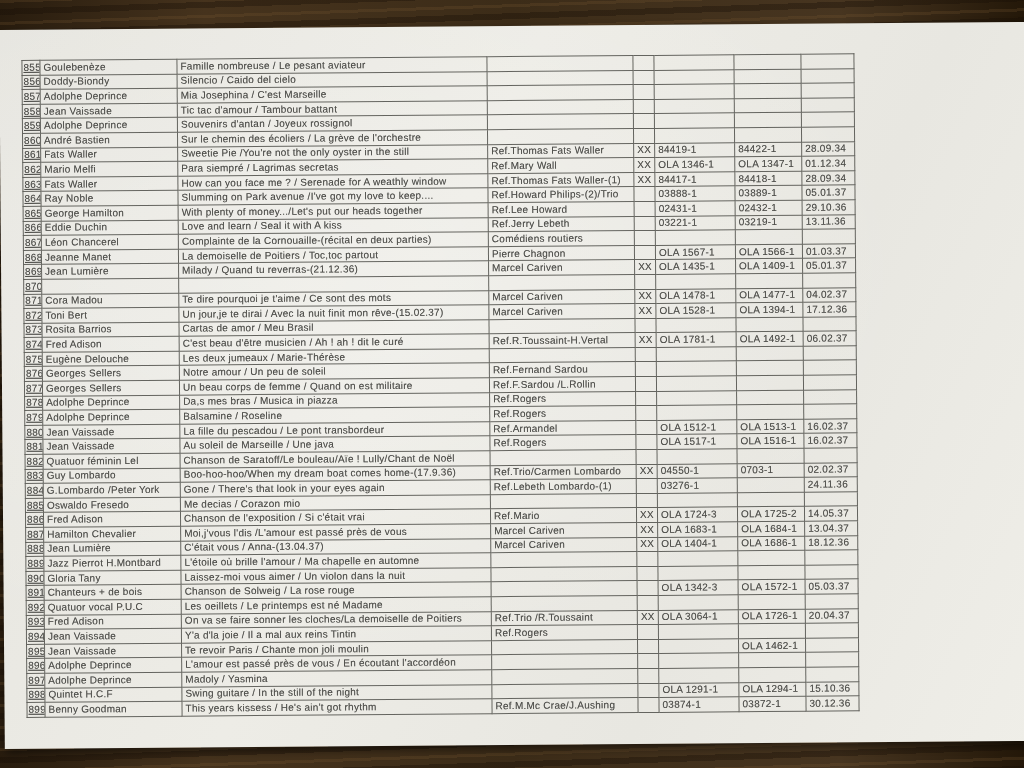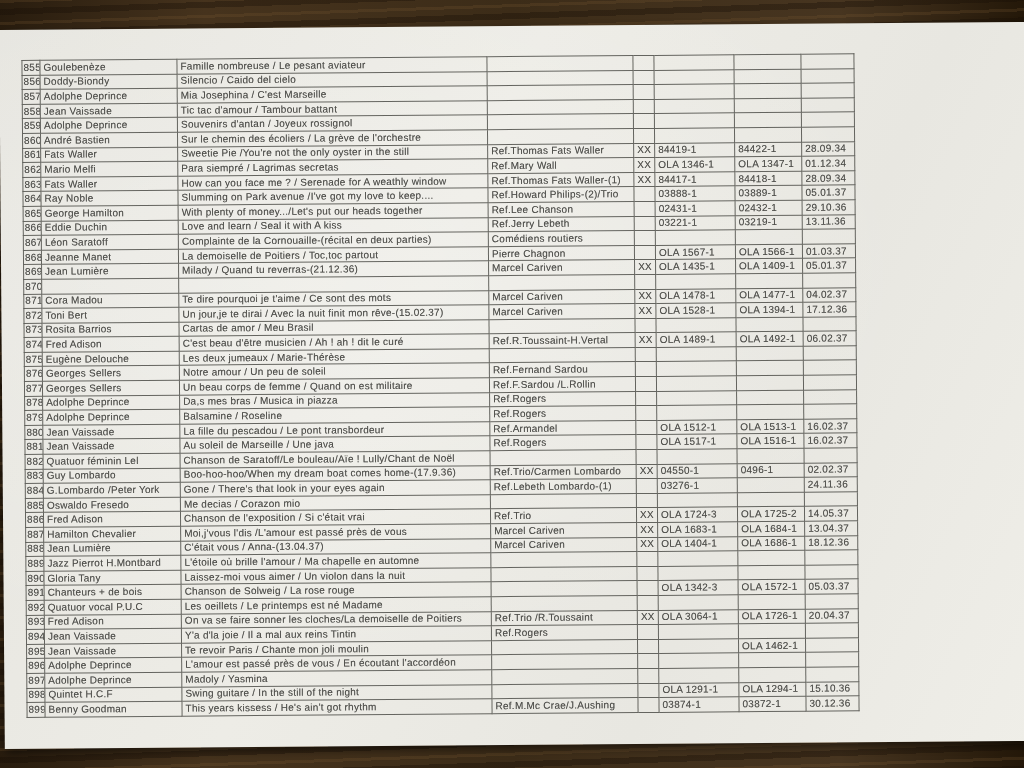--- a/index.html
+++ b/index.html
@@ -53,21 +53,21 @@
     height: 13.6px;
     padding: 0 3px;
     font-size: 10px;
     line-height: 12px;
     color: #4e4e4a;
     letter-spacing: 0.25px;
     white-space: nowrap;
     overflow: hidden;
     text-shadow: 0 0 0.5px rgba(90,90,88,0.55);
   }
-  td.c-num  { padding: 0 1px; }
+  td.c-num  { padding: 0 1px; text-decoration: underline; }
   td.c-xx   { text-align: center; padding: 0 1px; }
   td.c-date { text-align: left; }
 </style>
 </head>
 <body>
 
 <div class="wood"></div>
 
 <div class="paper">
   <table class="sheet-table">
@@ -189,41 +189,41 @@
     <td class="c-xx"></td>
     <td class="c-cat">03888-1</td>
     <td class="c-cat">03889-1</td>
     <td class="c-date">05.01.37</td>
   </tr>
 
   <tr>
     <td class="c-num">865</td>
     <td class="c-art">George Hamilton</td>
     <td class="c-tit">With plenty of money.../Let's put our heads together</td>
-    <td class="c-ref">Ref.Lee Chanson</td>
+    <td class="c-ref">Ref.Lee Howard</td>
     <td class="c-xx"></td>
     <td class="c-cat">02431-1</td>
     <td class="c-cat">02432-1</td>
     <td class="c-date">29.10.36</td>
   </tr>
 
   <tr>
     <td class="c-num">866</td>
     <td class="c-art">Eddie Duchin</td>
     <td class="c-tit">Love and learn / Seal it with A kiss</td>
     <td class="c-ref">Ref.Jerry Lebeth</td>
     <td class="c-xx"></td>
     <td class="c-cat">03221-1</td>
     <td class="c-cat">03219-1</td>
     <td class="c-date">13.11.36</td>
   </tr>
 
   <tr>
     <td class="c-num">867</td>
-    <td class="c-art">Léon Saratoff</td>
+    <td class="c-art">Léon Chancerel</td>
     <td class="c-tit">Complainte de la Cornouaille-(récital en deux parties)</td>
     <td class="c-ref">Comédiens routiers</td>
     <td class="c-xx"></td>
     <td class="c-cat"></td>
     <td class="c-cat"></td>
     <td class="c-date"></td>
   </tr>
 
   <tr>
     <td class="c-num">868</td>
@@ -290,21 +290,21 @@
     <td class="c-cat"></td>
     <td class="c-date"></td>
   </tr>
 
   <tr>
     <td class="c-num">874</td>
     <td class="c-art">Fred Adison</td>
     <td class="c-tit">C'est beau d'être musicien / Ah ! ah ! dit le curé</td>
     <td class="c-ref">Ref.R.Toussaint-H.Vertal</td>
     <td class="c-xx">XX</td>
-    <td class="c-cat">OLA 1489-1</td>
+    <td class="c-cat">OLA 1781-1</td>
     <td class="c-cat">OLA 1492-1</td>
     <td class="c-date">06.02.37</td>
   </tr>
 
   <tr>
     <td class="c-num">875</td>
     <td class="c-art">Eugène Delouche</td>
     <td class="c-tit">Les deux jumeaux / Marie-Thérèse</td>
     <td class="c-ref"></td>
     <td class="c-xx"></td>
@@ -390,21 +390,21 @@
     <td class="c-date"></td>
   </tr>
 
   <tr>
     <td class="c-num">883</td>
     <td class="c-art">Guy Lombardo</td>
     <td class="c-tit">Boo-hoo-hoo/When my dream boat comes home-(17.9.36)</td>
     <td class="c-ref">Ref.Trio/Carmen Lombardo</td>
     <td class="c-xx">XX</td>
     <td class="c-cat">04550-1</td>
-    <td class="c-cat">0496-1</td>
+    <td class="c-cat">0703-1</td>
     <td class="c-date">02.02.37</td>
   </tr>
 
   <tr>
     <td class="c-num">884</td>
     <td class="c-art">G.Lombardo /Peter York</td>
     <td class="c-tit">Gone / There's that look in your eyes again</td>
     <td class="c-ref">Ref.Lebeth Lombardo-(1)</td>
     <td class="c-xx"></td>
     <td class="c-cat">03276-1</td>
@@ -420,21 +420,21 @@
     <td class="c-xx"></td>
     <td class="c-cat"></td>
     <td class="c-cat"></td>
     <td class="c-date"></td>
   </tr>
 
   <tr>
     <td class="c-num">886</td>
     <td class="c-art">Fred Adison</td>
     <td class="c-tit">Chanson de l'exposition / Si c'était vrai</td>
-    <td class="c-ref">Ref.Trio</td>
+    <td class="c-ref">Ref.Mario</td>
     <td class="c-xx">XX</td>
     <td class="c-cat">OLA 1724-3</td>
     <td class="c-cat">OLA 1725-2</td>
     <td class="c-date">14.05.37</td>
   </tr>
 
   <tr>
     <td class="c-num">887</td>
     <td class="c-art">Hamilton Chevalier</td>
     <td class="c-tit">Moi,j'vous l'dis /L'amour est passé près de vous</td>

